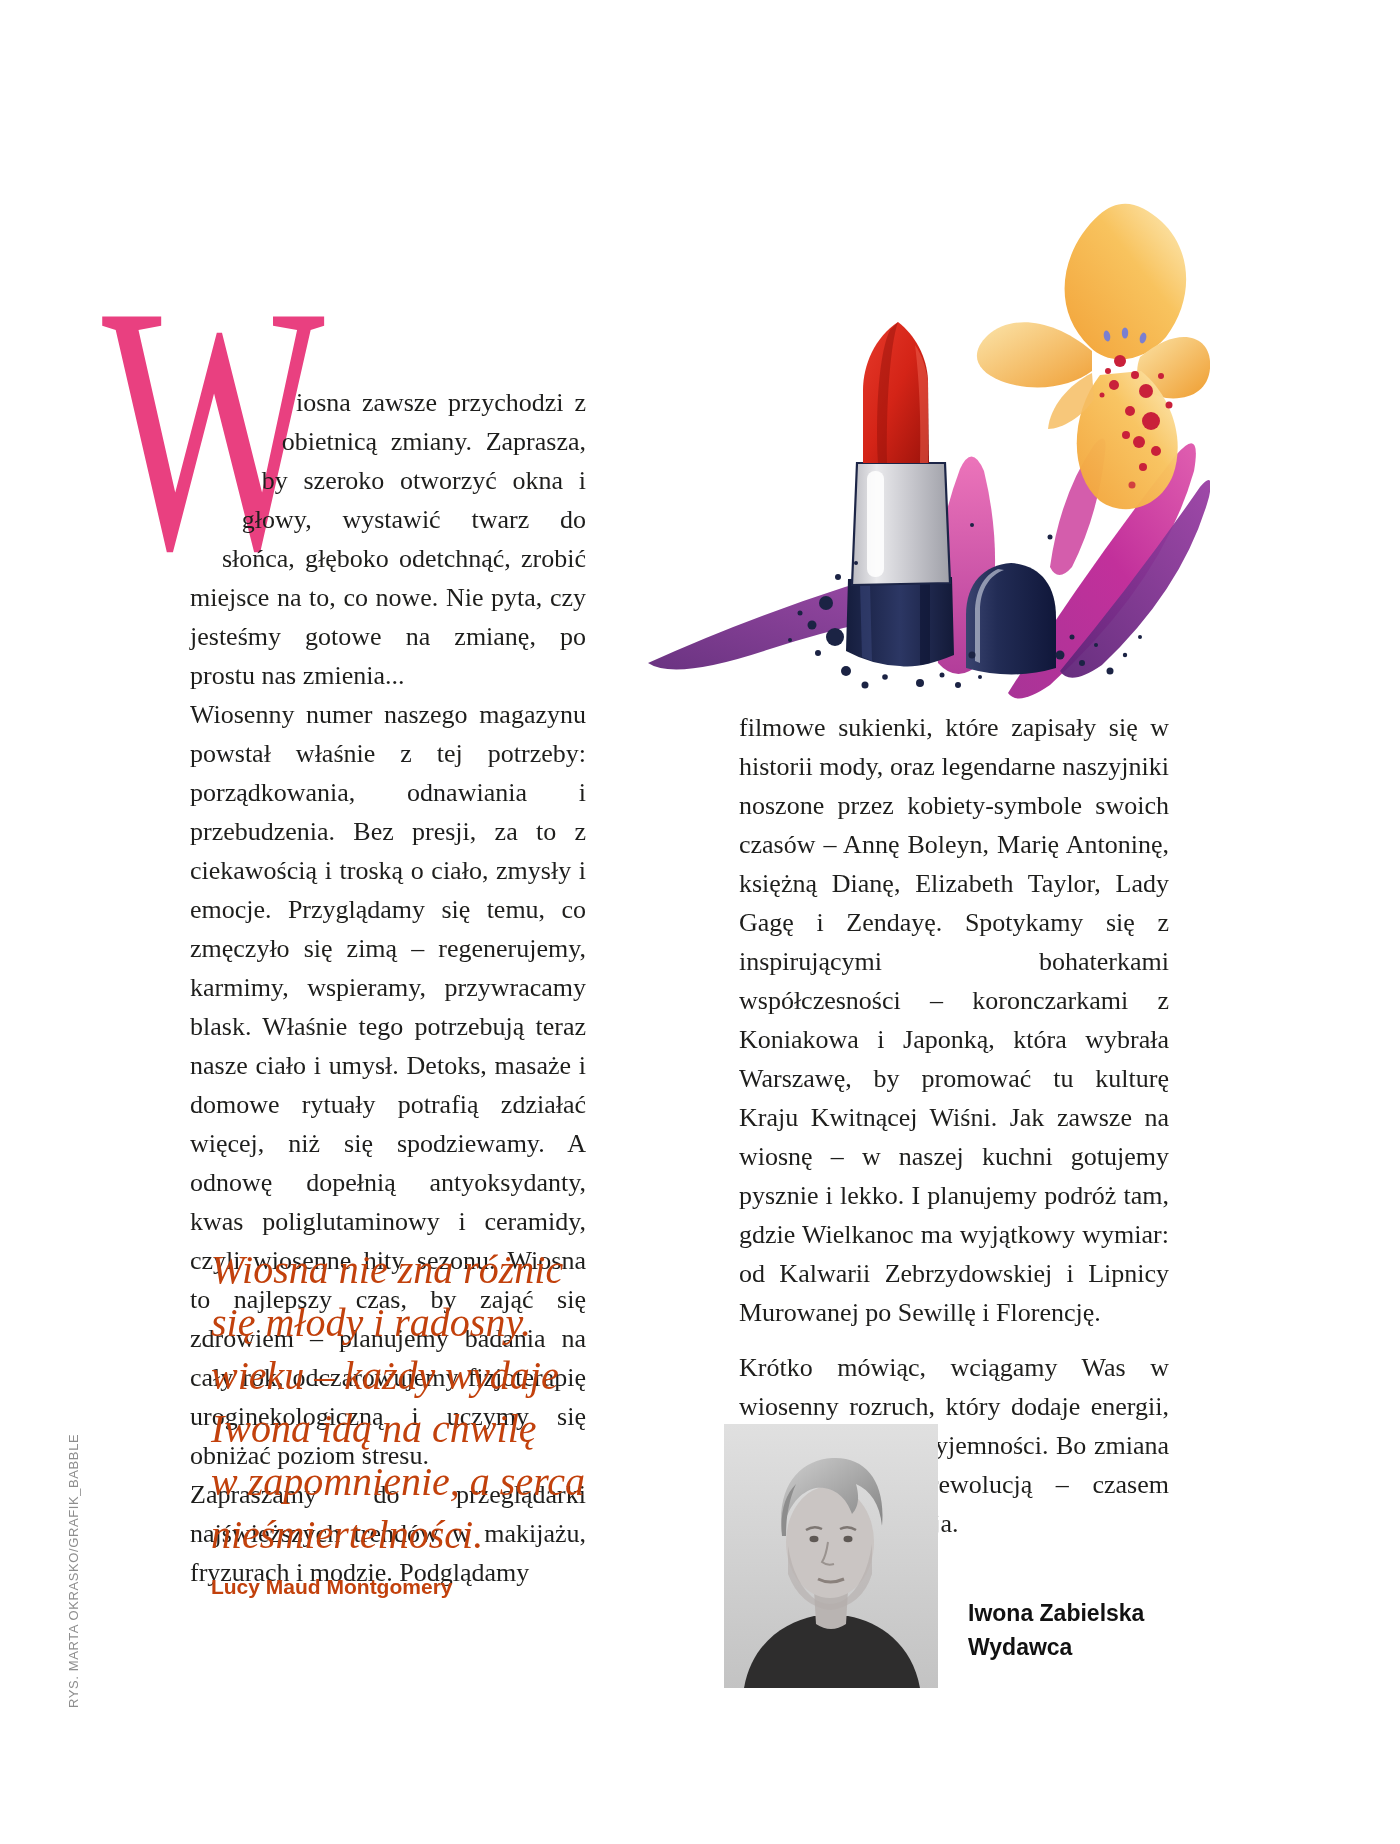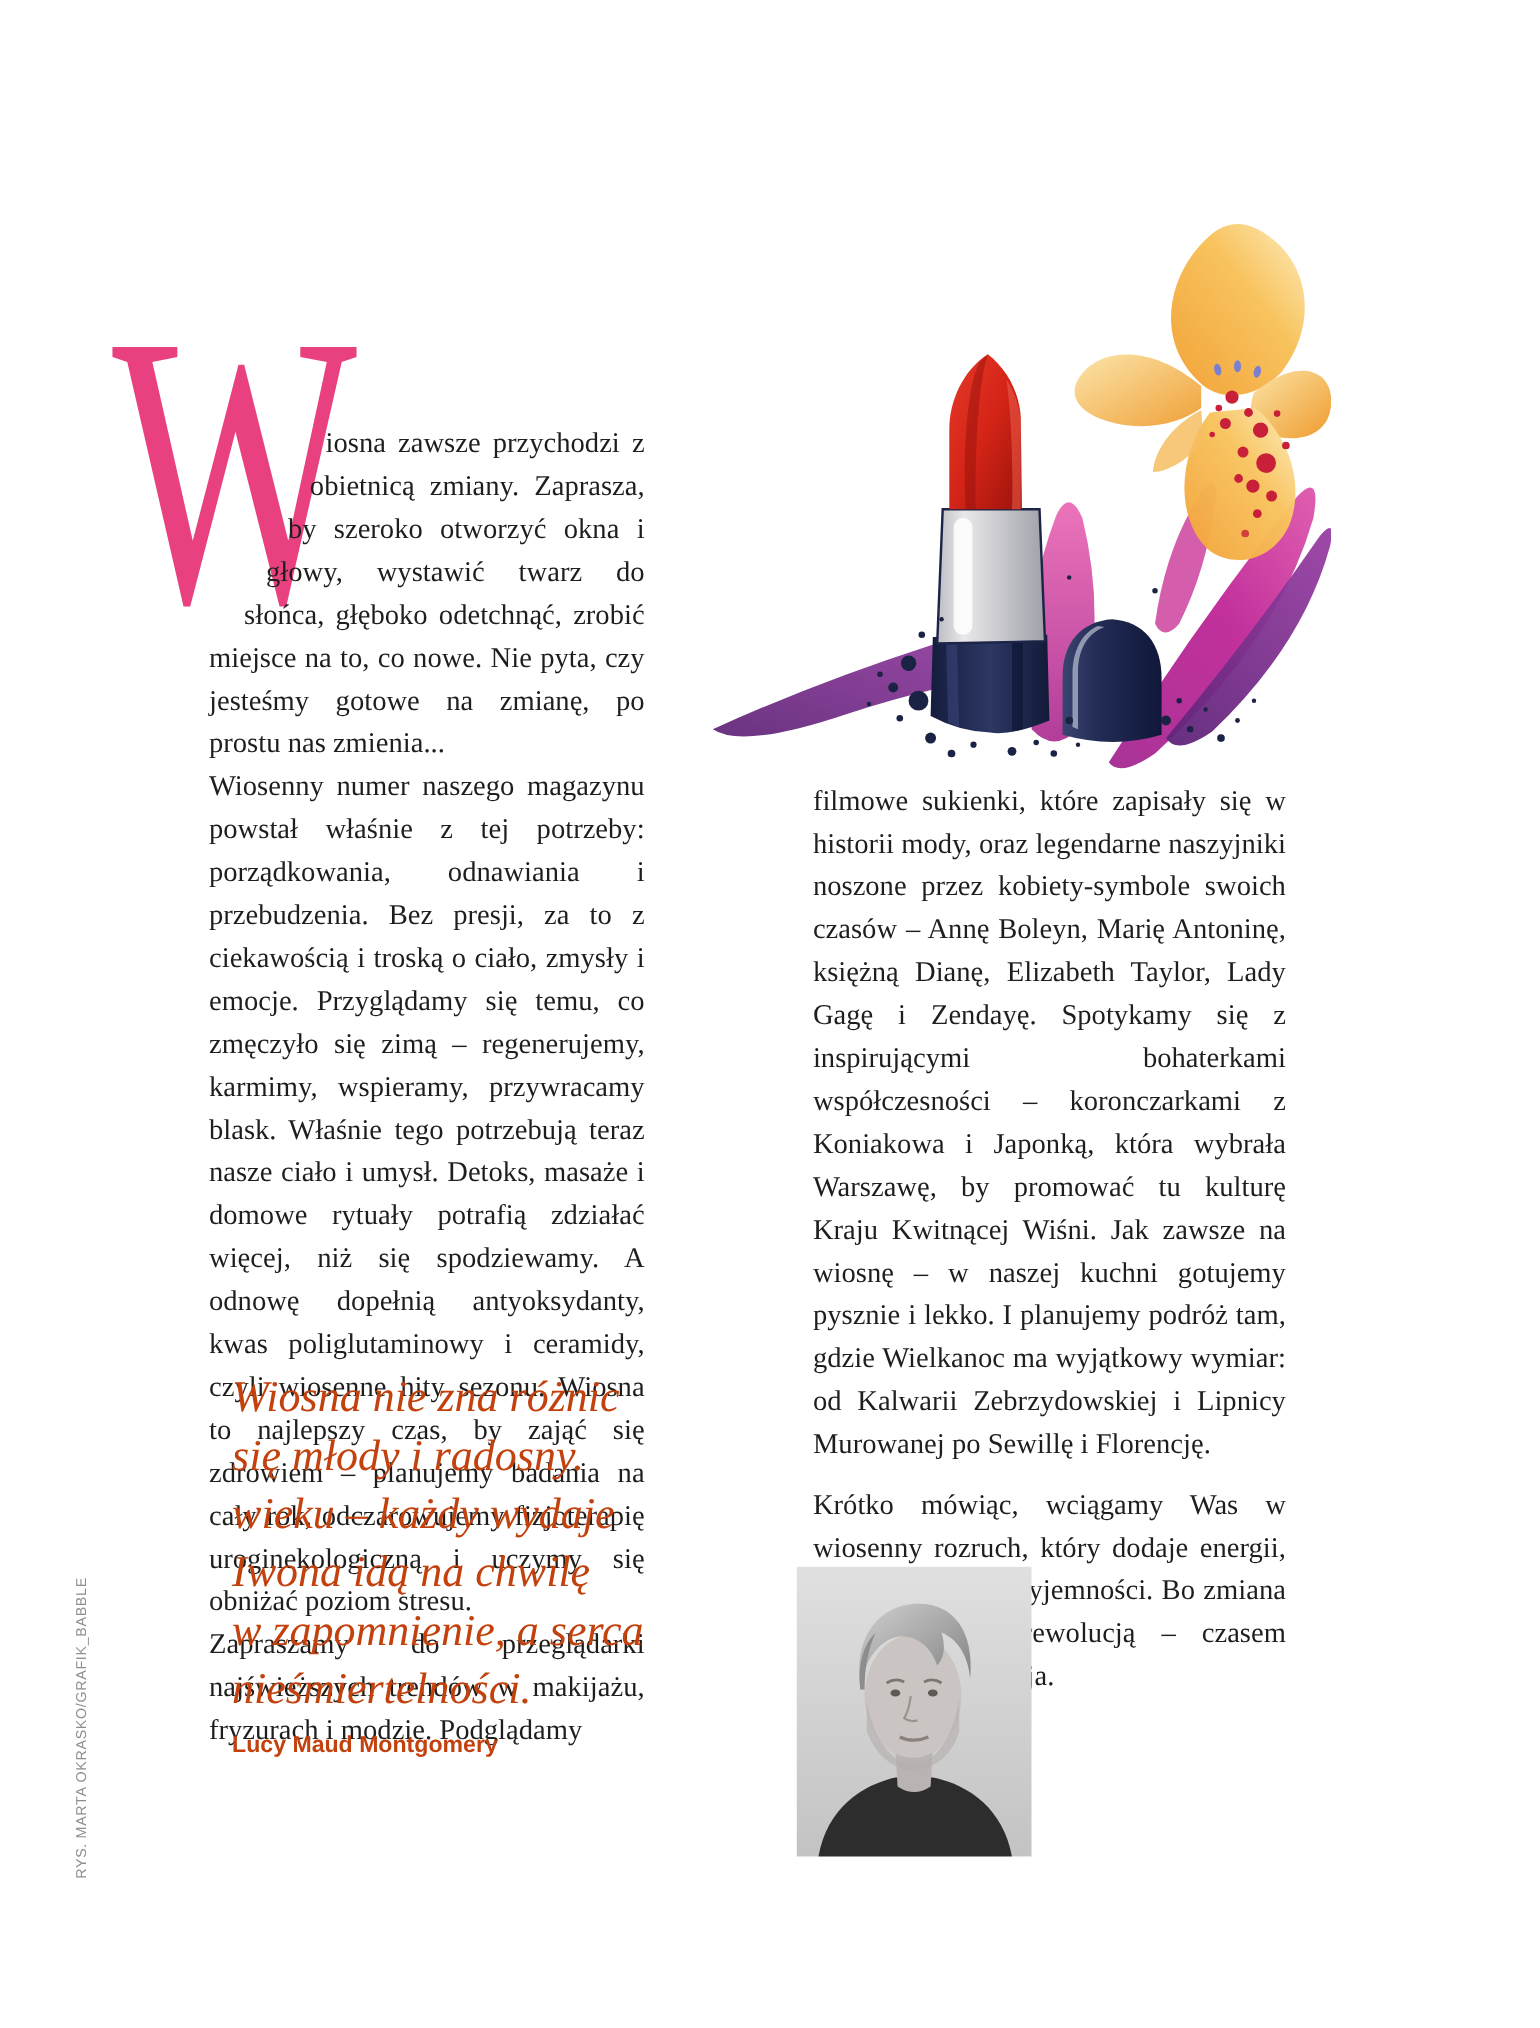--- a/index.html
+++ b/index.html
@@ -291,14 +291,18 @@
 
       <path d="M82 106 Q90 101 98 105" stroke="#7d7672" stroke-width="2.5" fill="none"></path>
       <path d="M116 105 Q124 101 132 106" stroke="#7d7672" stroke-width="2.5" fill="none"></path>
       <ellipse cx="90" cy="115" rx="4.5" ry="3.2" fill="#5f5955"></ellipse>
       <ellipse cx="124" cy="115" rx="4.5" ry="3.2" fill="#5f5955"></ellipse>
       <path d="M104 118 Q102 132 98 138 Q103 142 110 140" stroke="#9a938f" stroke-width="2" fill="none"></path>
       <path d="M94 155 Q106 161 120 155" stroke="#8a817c" stroke-width="3" fill="none"></path>
     </svg>
   </div>
 
+  <div class="publisher-caption">
+    <div>Iwona Zabielska</div>
+    <div>Wydawca</div>
+  </div>
 
 </div>
 
 </body></html>

